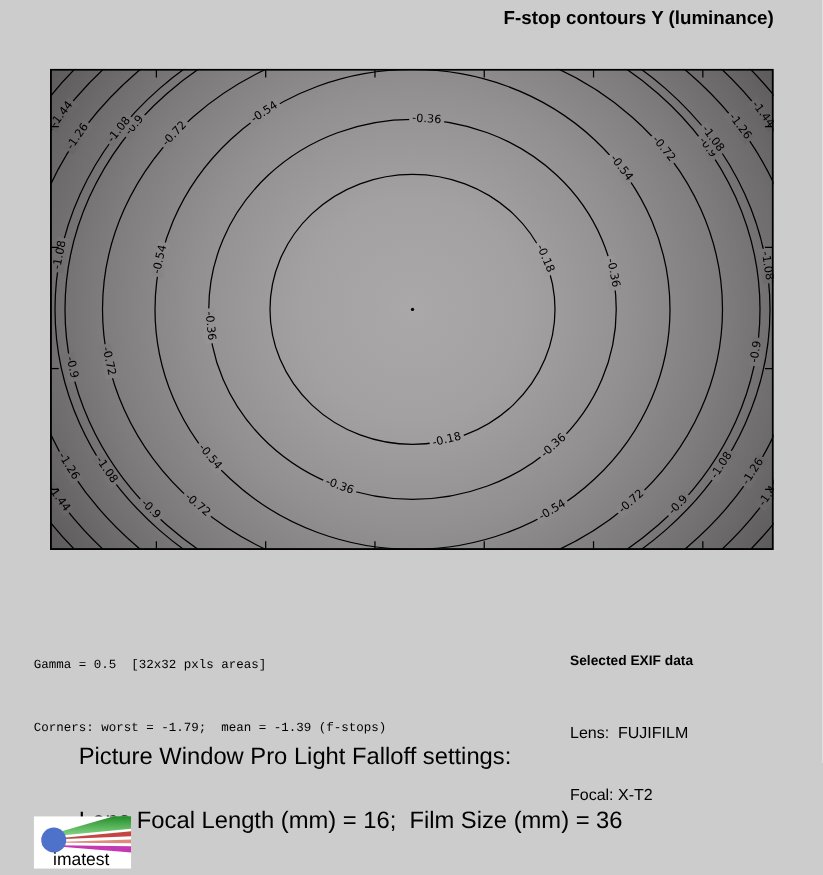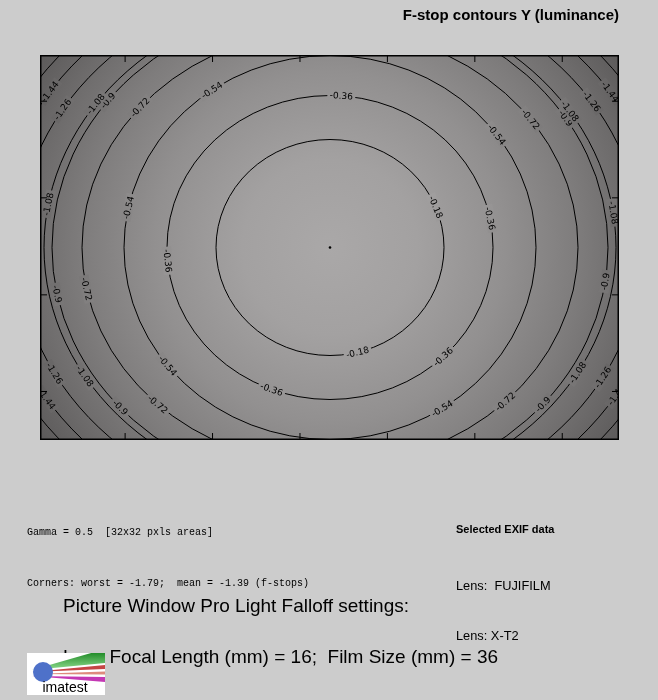--- a/index.html
+++ b/index.html
@@ -168,21 +168,21 @@
   </div>
 
   <div class="settings-block">
     <div>Picture Window Pro Light Falloff settings:</div>
     <div>Lens Focal Length (mm) = 16;  Film Size (mm) = 36</div>
   </div>
 
   <div class="exif-block">
     <div class="exif-header">Selected EXIF data</div>
     <div>Lens:  FUJIFILM</div>
-    <div>Lens: X-T2</div>
+    <div>Focal: X-T2</div>
     
     
     
     
     
     
     
     
   </div>
 

